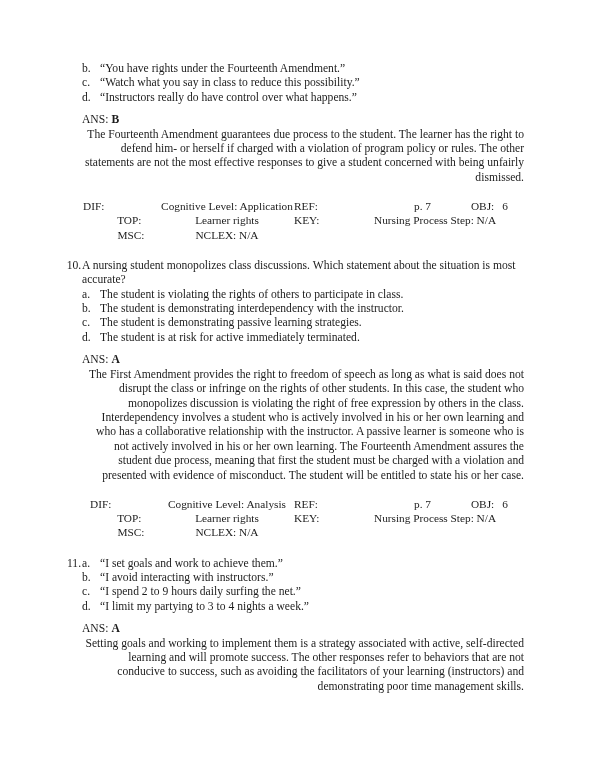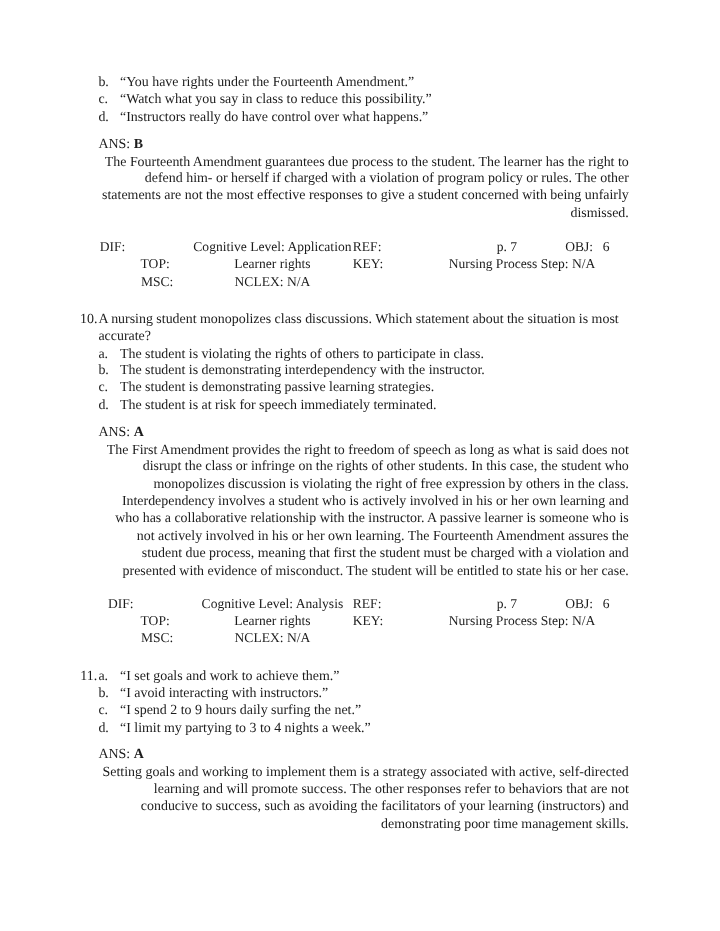--- a/index.html
+++ b/index.html
@@ -196,21 +196,21 @@
           <div class="option">
             <span class="opt-letter">b.</span>
             <span class="opt-text">The student is demonstrating interdependency with the instructor.</span>
           </div>
           <div class="option">
             <span class="opt-letter">c.</span>
             <span class="opt-text">The student is demonstrating passive learning strategies.</span>
           </div>
           <div class="option">
             <span class="opt-letter">d.</span>
-            <span class="opt-text">The student is at risk for speech immediately terminated.</span>
+            <span class="opt-text">The student is at risk for active immediately terminated.</span>
           </div>
         </div>
 
         <div class="ans-line">
           <span class="ans-label">ANS:</span><span class="ans-value">A</span>
         </div>
         <div class="rationale">The First Amendment provides the right to freedom of speech as long as what is said does not disrupt the class or infringe on the rights of other students. In this case, the student who monopolizes discussion is violating the right of free expression by others in the class. Interdependency involves a student who is actively involved in his or her own learning and who has a collaborative relationship with the instructor. A passive learner is someone who is not actively involved in his or her own learning. The Fourteenth Amendment assures the student due process, meaning that first the student must be charged with a violation and presented with evidence of misconduct. The student will be entitled to state his or her case.</div>
 
         <div class="meta">
           <div class="meta-row">

